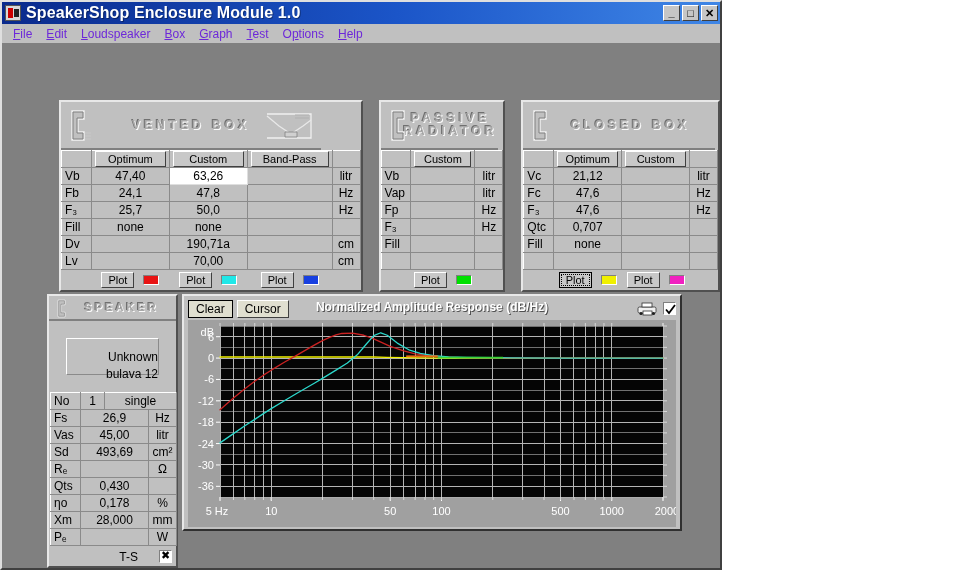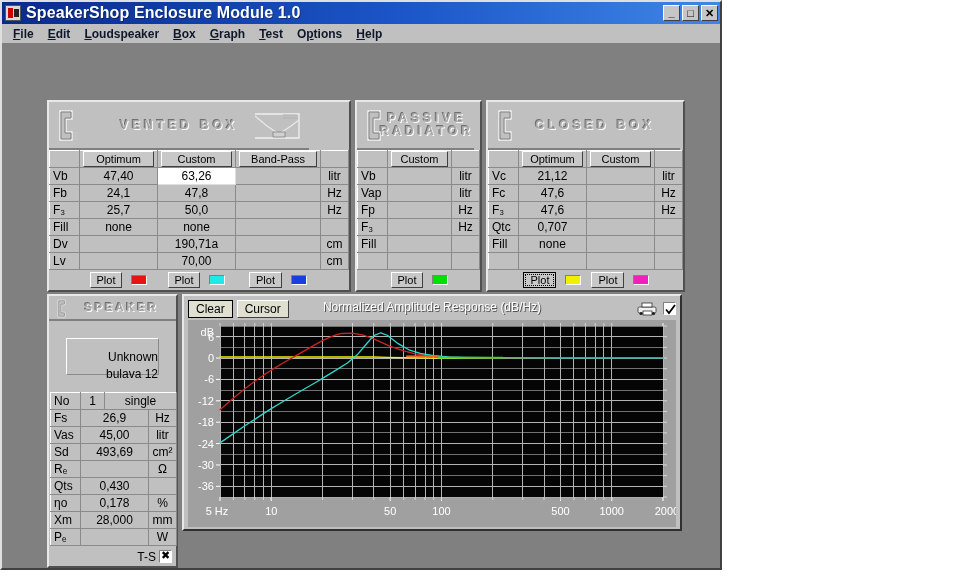--- a/index.html
+++ b/index.html
@@ -60,36 +60,36 @@
   .win-btn.min { align-items: flex-end; padding-bottom: 2px; }
 
   
   #menu-bar {
     height: 20px; background: #c0c0c0;
     display: flex; align-items: center;
     padding-left: 4px;
     border-bottom: 1px solid #808080;
   }
   .menu-item {
-    font-size: 12px; color: #0f172a; padding: 2px 7px;
+    font-size: 12px; color: #6d28d9; padding: 2px 7px;
     white-space: nowrap;
-    font-weight: bold;
   }
   .menu-item .ul { text-decoration: underline; }
 
   
   #boxes-row {
     position: absolute; left: 45px; top: 98px;
     display: flex; gap: 4px;
   }
   .box-panel {
     background: #c0c0c0;
     border-top: 2px solid #e8e8e8; border-left: 2px solid #e8e8e8;
     border-right: 2px solid #505050; border-bottom: 2px solid #505050;
     padding: 0;
+    margin-left: 12px;
   }
   .panel-header {
     height: 48px; background: #c0c0c0;
     display: flex; align-items: center; justify-content: center;
     position: relative;
     border-bottom: 2px solid #808080;
   }
   .panel-title {
     font-size: 12px; font-weight: bold; letter-spacing: 4px;
     color: #a8a8a8; text-shadow: 1px 1px 0 #fafafa, -1px -1px 0 #707070;
@@ -161,21 +161,21 @@
   #speaker-header .panel-title { letter-spacing: 3px; font-size: 11px; }
   #speaker-name {
     height: 37px; font-size: 12px; text-align: right; line-height: 17px;
     padding-top: 10px; color: #000;
     border-top: 1px solid #fff; border-left: 1px solid #fff;
     border-right: 1px solid #8a8a8a; border-bottom: 1px solid #8a8a8a;
     margin: 17px;
   }
   #ts-row {
     height: 20px; display: flex; align-items: center;
-    justify-content: flex-end; gap: 3px; padding-right: 4px; padding-top:1px;
+    justify-content: flex-end; gap: 21px; padding-right: 4px; padding-top:1px;
     font-size: 12px;
   }
   .checkbox {
     width: 13px; height: 13px; background: #fff;
     border-top: 1px solid #808080; border-left: 1px solid #808080;
     border-right: 1px solid #fff; border-bottom: 1px solid #fff;
     position: relative;
   }
   .checkbox.checked::after {
     content: "\2716"; position: absolute; left: 1px; top: -2px;
@@ -196,21 +196,21 @@
   }
   .tool-btn {
     background: #e0dfd0; font-size: 12px; color: #000;
     padding: 0 7px; line-height: 16px; height: 18px; margin-right: 4px;
     border-top: 1px solid #ffffff; border-left: 1px solid #ffffff;
     border-right: 1px solid #404040; border-bottom: 1px solid #404040;
   }
   .tool-btn.dark-border { border:1px solid #000; }
   #graph-title {
     position: absolute; left: 0; right: 0; top: 4px;
-    text-align: center; font-size: 12px; font-weight: normal; color: #fff;
+    text-align: center; font-size: 12px; font-weight: bold; color: #fff;
     text-shadow: 1px 1px 0 #505050;
     pointer-events: none;
   }
   #graph-tools-right {
     margin-left: auto; display: flex; align-items: center; gap: 4px;
     position: relative; z-index: 2;
   }
   #printer-icon { width: 22px; height: 14px; }
   #plot-area {
     position: absolute; left: 4px; top: 24px;

